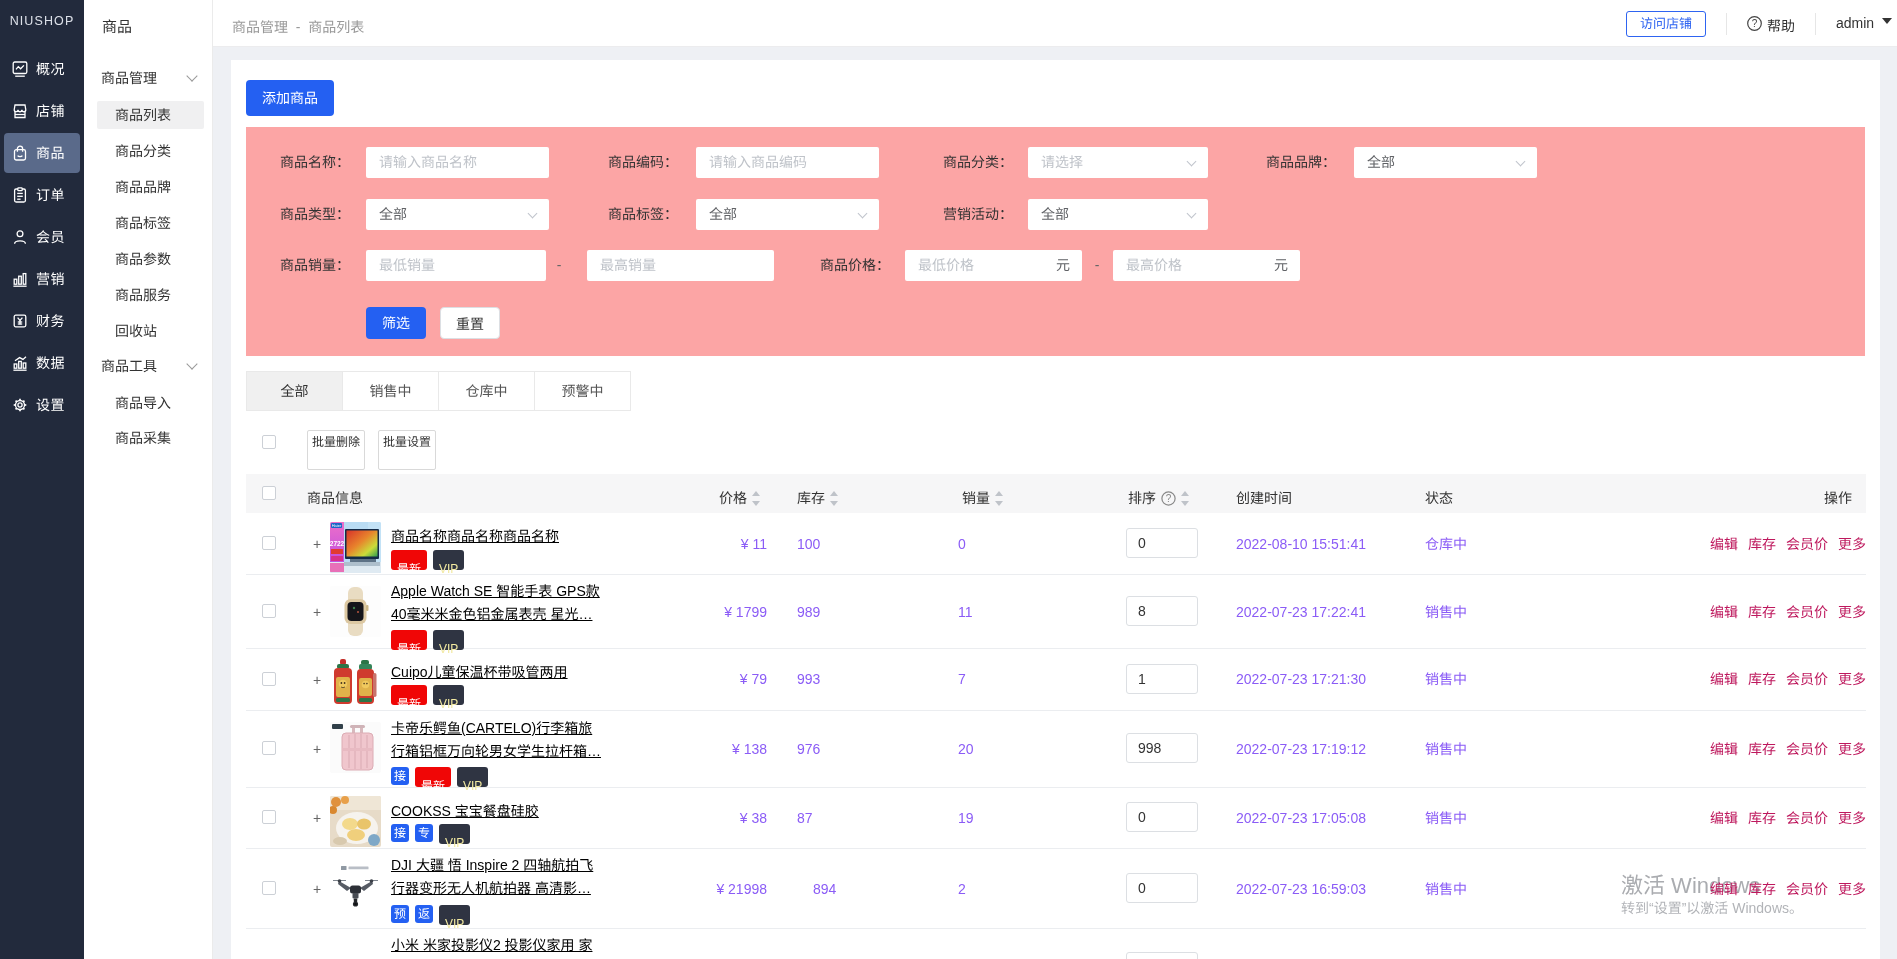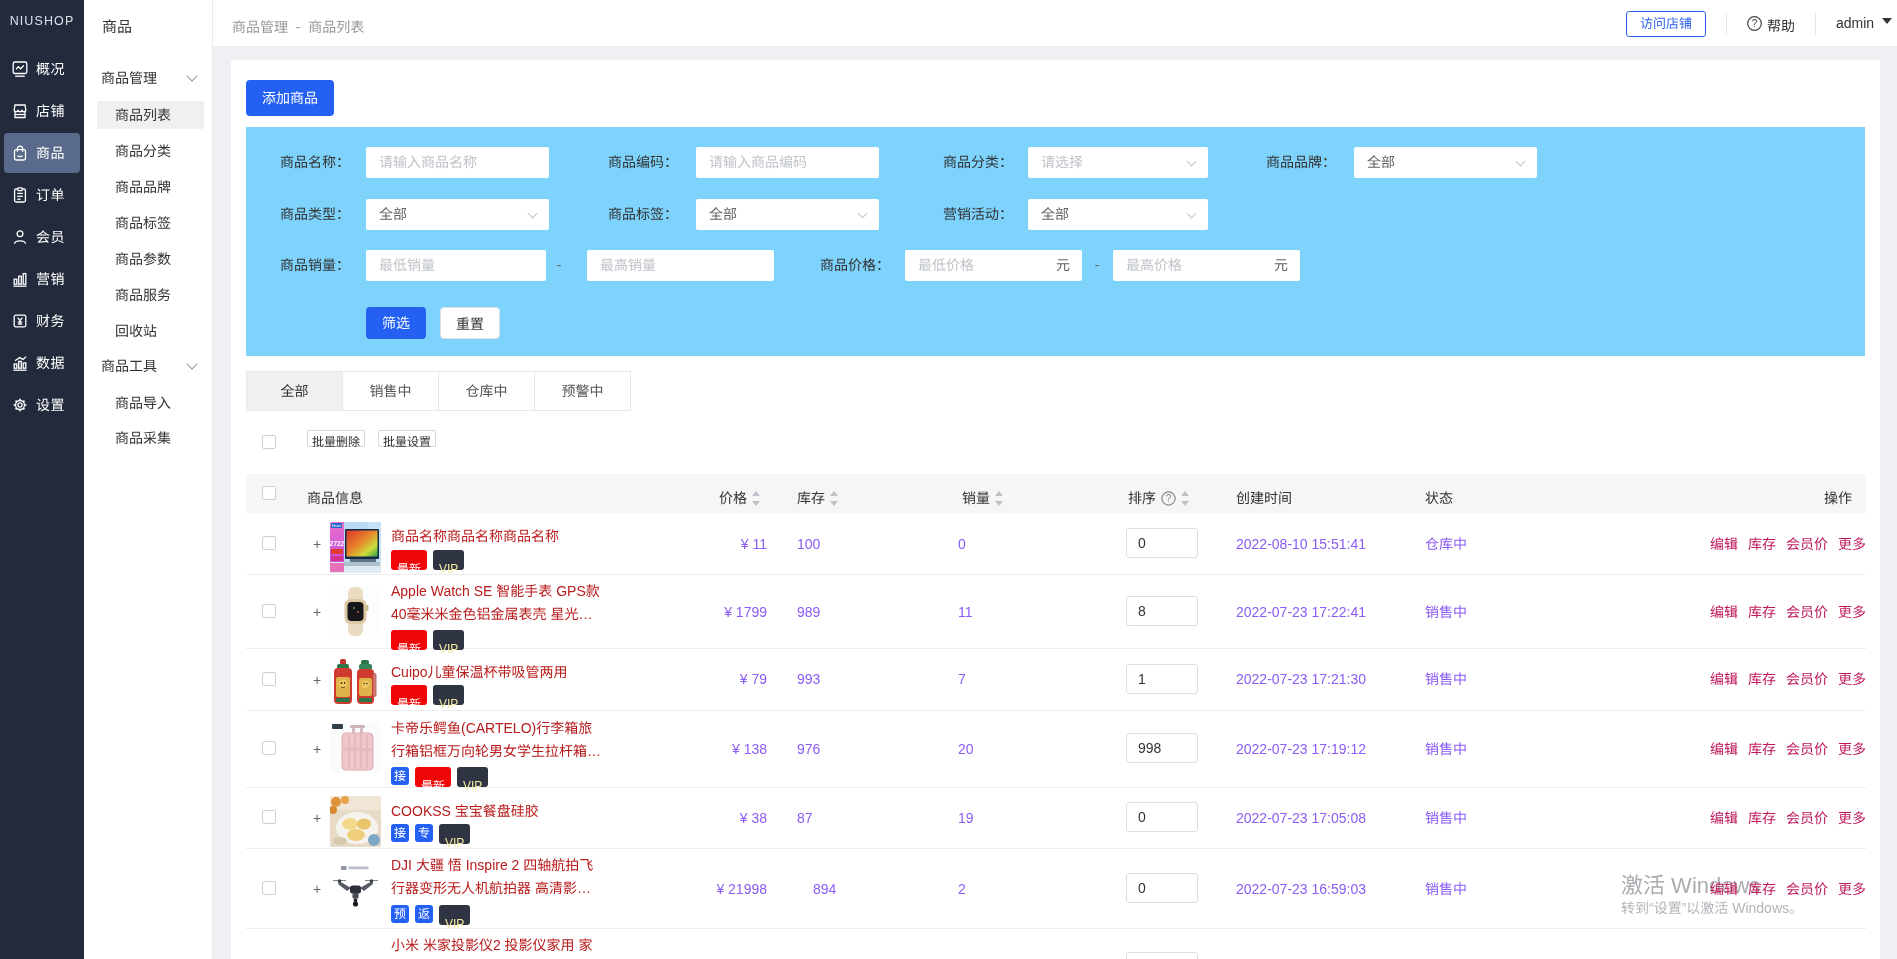--- a/index.html
+++ b/index.html
@@ -26,39 +26,39 @@
 #crumb{position:absolute;left:19px;top:16px;color:#999;font-size:14px;}
 #visit{position:absolute;left:1413px;top:11px;width:80px;height:26px;border:1px solid #2e64f1;border-radius:3px;color:#2e64f1;font-size:13px;text-align:center;line-height:24px;}
 .vdiv{position:absolute;top:13px;width:1px;height:22px;background:#e6e6e6;}
 #help{position:absolute;left:1534px;top:15px;font-size:14px;color:#333;}
 #adminbox{position:absolute;left:1623px;top:15px;font-size:14px;color:#333;}
 .caret{display:inline-block;width:0;height:0;border:5px solid transparent;border-top:6px solid #333;vertical-align:-1px;margin-left:8px;}
 
 #card{position:absolute;left:231px;top:60px;width:1649px;height:899px;background:#fff;}
 .btn-blue{background:#2460f2;color:#fff;border-radius:4px;text-align:center;font-size:14px;}
 #addbtn{position:absolute;left:15px;top:20px;width:88px;height:36px;line-height:36px;}
-#filter{position:absolute;left:15px;top:67px;width:1619px;height:229px;background:#7dd3fc;}
+#filter{position:absolute;left:15px;top:67px;width:1619px;height:229px;background:#fca5a5;}
 .flabel{position:absolute;height:31px;line-height:31px;font-size:14px;color:#333;text-align:right;}
 .finput{position:absolute;height:31px;background:#fff;border-radius:2px;line-height:31px;font-size:14px;color:#bfc3c9;padding-left:13px;}
 .finput .val{color:#606266;}
 .selarrow{position:absolute;width:7px;height:7px;border-right:1px solid #c0c4cc;border-bottom:1px solid #c0c4cc;transform:rotate(45deg);top:11px;}
 .yuan{position:absolute;right:12px;color:#606266;}
 #fbtn1{position:absolute;left:120px;top:180px;width:60px;height:32px;line-height:32px;}
 #fbtn2{position:absolute;left:194px;top:180px;width:60px;height:32px;line-height:32px;background:#fff;border:1px solid #dcdfe3;border-radius:4px;color:#333;text-align:center;font-size:14px;}
 
 .tab{position:absolute;top:311px;width:97px;height:40px;border:1px solid #e9e9e9;background:#fff;text-align:center;line-height:38px;font-size:14px;color:#555;}
 .tabact{background:#f0f0f0;color:#333;}
 
-.batchbtn{position:absolute;top:370px;width:58px;height:17px;border:1px solid #d9d9d9;border-radius:2px;background:#fff;font-size:12px;color:#333;text-align:center;line-height:22px;}
+.batchbtn{position:absolute;top:370px;width:58px;height:40px;border:1px solid #d9d9d9;border-radius:2px;background:#fff;font-size:12px;color:#333;text-align:center;line-height:22px;}
 .ckb{position:absolute;width:14px;height:14px;border:1px solid #ccd0d6;border-radius:2px;background:#fff;}
 
 #thead{position:absolute;left:15px;top:414px;width:1620px;height:39px;background:#f6f6f7;font-size:14px;color:#333;}
 .rowline{position:absolute;left:15px;width:1620px;height:1px;background:#ebedf0;}
 .cell{position:absolute;font-size:14px;color:#8b5cf6;line-height:14px;}
-.title1{position:absolute;left:160px;font-size:14px;color:#b91c1c;line-height:15px;}
+.title1{position:absolute;left:160px;font-size:14px;color:#000000;line-height:15px;text-decoration:underline;}
 .pimg{position:absolute;left:99px;width:51px;height:51px;border-radius:2px;overflow:hidden;}
 .tagrow{position:absolute;left:160px;height:18px;display:flex;gap:6px;}
 .tag{height:18px;line-height:18px;border-radius:3px;font-size:12px;padding:10px 6px;color:#fff;}
 .tag-red{background:#f00606;}
 .tag-vip{background:#2f3442;color:#f2e9a1;}
 .tag-blue{background:#2460f2;padding:0 3px;}
 .sortin{position:absolute;width:72px;height:30px;border:1px solid #dcdfe3;border-radius:3px;background:#fff;line-height:28px;padding-left:11px;font-size:14px;color:#333;}
 .links{position:absolute;right:14px;font-size:14px;color:#be185d;line-height:14px;white-space:nowrap;}
 .links span{margin-left:10px;}
 .plus{position:absolute;left:82px;color:#666;font-size:14px;line-height:14px;}

